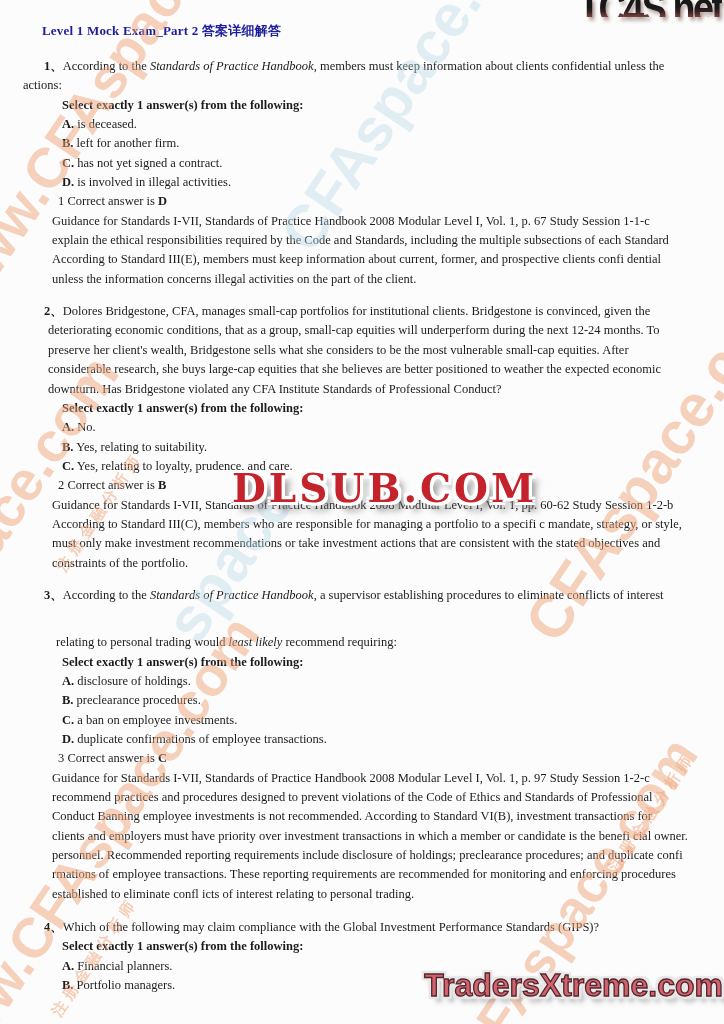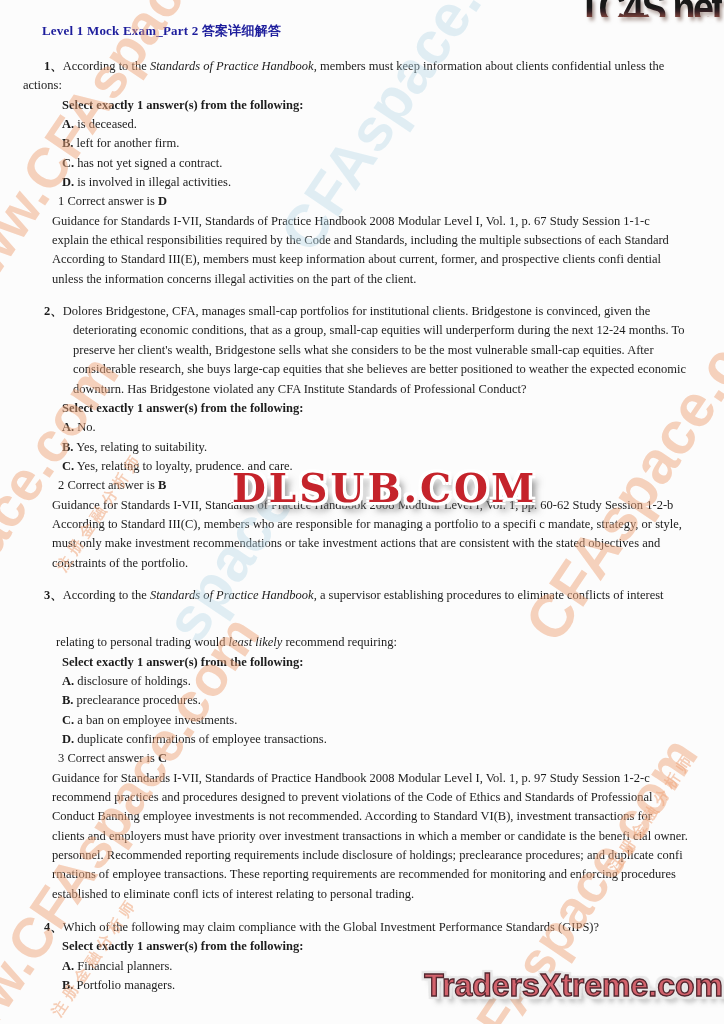--- a/index.html
+++ b/index.html
@@ -20,21 +20,21 @@
     background:linear-gradient(#181818 48%,#332024 70%,#7a413a 100%);
     -webkit-background-clip:text;background-clip:text;color:transparent;
     filter:drop-shadow(3px 3px 2px rgba(110,80,70,.55));
   }
   
   .content{position:absolute;left:0;top:57px;width:592px;z-index:2;}
   .ln{white-space:nowrap;}
   .qnum{font-weight:bold;}
   .stem-first{margin-left:44px;}
   .wrap-q1{margin-left:23px;}
-  .wrap-q2{margin-left:73px;}
+  .wrap-q2{margin-left:48px;}
   .wrap-q3{margin-left:56px;margin-top:28px;}
   .select-line{margin-left:62px;font-weight:bold;}
   .opt{margin-left:62px;}
   .opt b{font-weight:bold;}
   .ans-line{margin-left:58px;}
   .guid{margin-left:52px;}
   .q2blk{margin-top:13px;}
   .q3blk{margin-top:13px;}
   .q4blk{margin-top:14px;}
   

